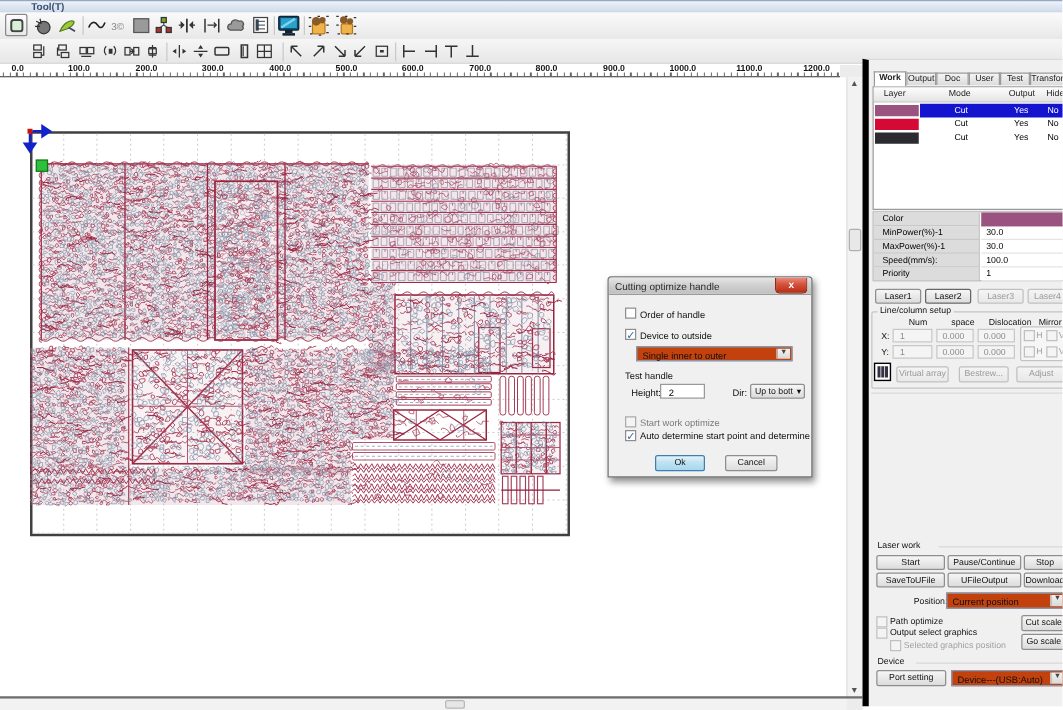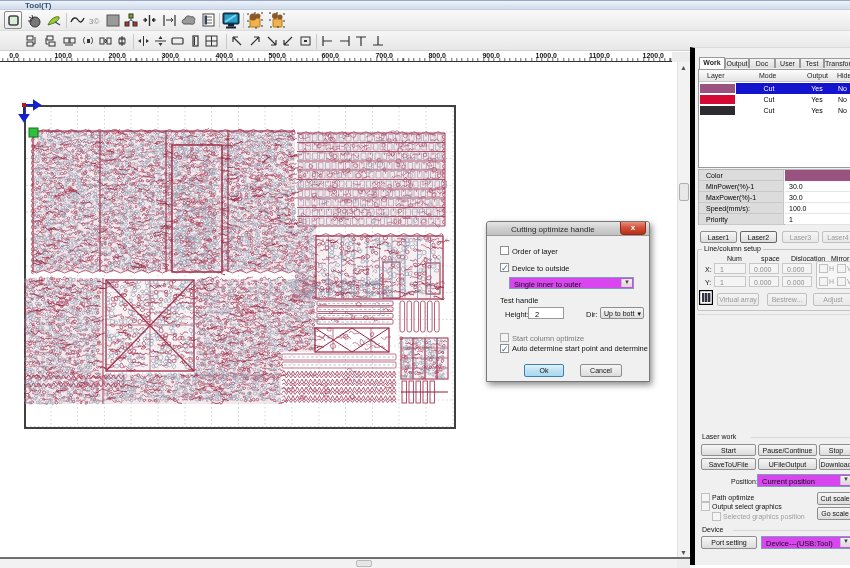--- a/index.html
+++ b/index.html
@@ -44,26 +44,26 @@
 .pval{position:absolute;left:86px;top:0;width:68px;height:11px;border-bottom:1px solid #e4e4e4;padding:2px 0 0 4px}
 
 .btn{position:absolute;background:linear-gradient(#f6f6f6,#dcdcdc);border:1px solid #8e8e8e;border-radius:2px;font-size:7px;color:#111;text-align:center}
 .btnd{position:absolute;background:linear-gradient(#f4f4f4,#e8e8e8);border:1px solid #c0c0c0;border-radius:2px;font-size:7px;color:#9a9a9a;text-align:center}
 .gbox{position:absolute;border:1px solid #c3c3c3;border-radius:2px}
 .lbl{position:absolute;font-size:7px;color:#111;white-space:nowrap}
 .lbld{position:absolute;font-size:7px;color:#9f9f9f;white-space:nowrap}
 .inp{position:absolute;background:#f4f4f4;border:1px solid #c8c8c8;font-size:7px;color:#8a8a8a;padding-top:2px}
 .cb{position:absolute;width:9px;height:9px;background:#fff;border:1px solid #8e8e8e}
 .cbd{position:absolute;width:9px;height:9px;background:#f4f4f4;border:1px solid #c0c0c0}
-.combo{position:absolute;background:#d946ef;border:1px solid #7f9db9;font-size:7.5px;color:#111}
+.combo{position:absolute;background:#c2410c;border:1px solid #7f9db9;font-size:7.5px;color:#111}
 .carr{position:absolute;right:1px;top:1px;bottom:1px;width:11px;background:linear-gradient(#f2f2f2,#d8d8d8);border-left:1px solid #c0c0c0;text-align:center;font-size:6px;color:#444}
 
 #dlg{left:486px;top:221px;width:164px;height:161px;background:#f0f0f0;border:1px solid #777;box-shadow:2px 3px 6px rgba(0,0,0,.45);border-radius:3px 3px 0 0}
 #dlgtitle{position:absolute;left:0;top:0;width:162px;height:14px;background:linear-gradient(#e6e6e6,#cfcfcf 50%,#c0c0c0);border-bottom:1px solid #9a9a9a;border-radius:3px 3px 0 0}
-#dlgtitle span{position:absolute;left:24px;top:3px;font-size:8px;color:#2a2a2a}
+#dlgtitle span{position:absolute;left:5px;top:3px;font-size:8px;color:#2a2a2a}
 #dlgx{position:absolute;right:3px;top:0px;width:26px;height:13px;background:linear-gradient(#e98e7e,#d4523c 45%,#b92e16);border:1px solid #8e2a1a;border-top:none;border-radius:0 0 4px 4px;color:#fff;font-size:8px;font-weight:bold;text-align:center;line-height:12px}
 #dlgbody{position:absolute;left:2px;top:14px;width:158px;height:144px;background:#f0f0f0}
 </style></head><body>
 <div id="app">
   <div id="titlebar" class="abs">
       <span>Tool(T)</span>
     </div>
   <div id="tb1" class="abs">
     <div style="position:absolute;left:4px;top:1px;width:18px;height:18px;border:1px solid #8a8a8a;background:linear-gradient(#fdfdfd,#e8e8e8);border-radius:2px"></div>
     <svg class="abs" style="left:8px;top:5px" width="11" height="11">
@@ -473,44 +473,44 @@
     <div class="cbd" style="left:6px;top:454px"></div>
       <div class="lbl" style="left:17px;top:455px">Output select graphics</div>
     <div class="cbd" style="left:17px;top:464px"></div>
       <div class="lbld" style="left:28px;top:465px">Selected graphics position</div>
     <div class="btn" style="left:122px;top:444px;width:36px;height:13px;line-height:12px">Cut scale</div>
     <div class="btn" style="left:122px;top:459px;width:36px;height:13px;line-height:12px">Go scale</div>
     <div class="lbl" style="left:7px;top:478px">Device</div>
     <div style="position:absolute;left:38px;top:482px;width:120px;height:1px;background:#d8d8d8"></div>
     <div class="btn" style="left:6px;top:488px;width:56px;height:13px;line-height:12px">Port setting</div>
     <div class="combo" style="left:66px;top:488px;width:92px;height:13px">
-        <span style="position:absolute;left:4px;top:2px">Device---(USB:Tool)</span>
+        <span style="position:absolute;left:4px;top:2px">Device---(USB:Auto)</span>
         <div class="carr">▼</div>
       </div>
   </div>
   <div id="dlg" class="abs">
     <div id="dlgtitle">
         <span>Cutting optimize handle</span>
       </div>
     <div id="dlgx">x</div>
     <div id="dlgbody">
       <div class="cb" style="left:11px;top:10px"></div>
-        <div class="lbl" style="left:23px;top:11px;font-size:7.5px">Order of layer</div>
+        <div class="lbl" style="left:23px;top:11px;font-size:7.5px">Order of handle</div>
       <div class="cb" style="left:11px;top:27px;color:#3a6ea5;font-size:9px;line-height:8px;text-align:center">✓</div>
         <div class="lbl" style="left:23px;top:28px;font-size:7.5px">Device to outside</div>
       <div class="combo" style="left:20px;top:41px;width:125px;height:12px">
           <span style="position:absolute;left:4px;top:2px">Single inner to outer</span>
           <div class="carr">▼</div>
         </div>
       <div class="lbl" style="left:11px;top:60px;font-size:7.5px">Test handle</div>
       <div class="lbl" style="left:16px;top:74px;font-size:7.5px">Height:</div>
       <div style="position:absolute;left:39px;top:71px;width:36px;height:12px;background:#fff;border:1px solid #999;font-size:7.5px;padding:2px 0 0 6px">2</div>
       <div class="lbl" style="left:97px;top:74px;font-size:7.5px">Dir:</div>
       <div class="btn" style="left:111px;top:71px;width:44px;height:12px;line-height:11px;text-align:left;padding-left:3px">Up to bott <span style="font-size:6px">▼</span></div>
       <div class="cb" style="left:11px;top:97px;background:#f4f4f4;border-color:#aaa"></div>
-        <div class="lbld" style="left:23px;top:98px;font-size:7.5px;color:#7a7a7a">Start column optimize</div>
+        <div class="lbld" style="left:23px;top:98px;font-size:7.5px;color:#7a7a7a">Start work optimize</div>
       <div class="cb" style="left:11px;top:108px;color:#3a6ea5;font-size:9px;line-height:8px;text-align:center">✓</div>
         <div class="lbl" style="left:23px;top:108px;font-size:7.5px">Auto determine start point and determine</div>
       <div class="btn" style="left:35px;top:128px;width:40px;height:13px;line-height:12px;background:linear-gradient(#e4f3fb,#bfe2f2 45%,#a7d9ef);border-color:#3c7fb1">Ok</div>
       <div class="btn" style="left:91px;top:128px;width:42px;height:13px;line-height:12px">Cancel</div>
     </div>
   </div>
 </div>
 
 </body></html>

